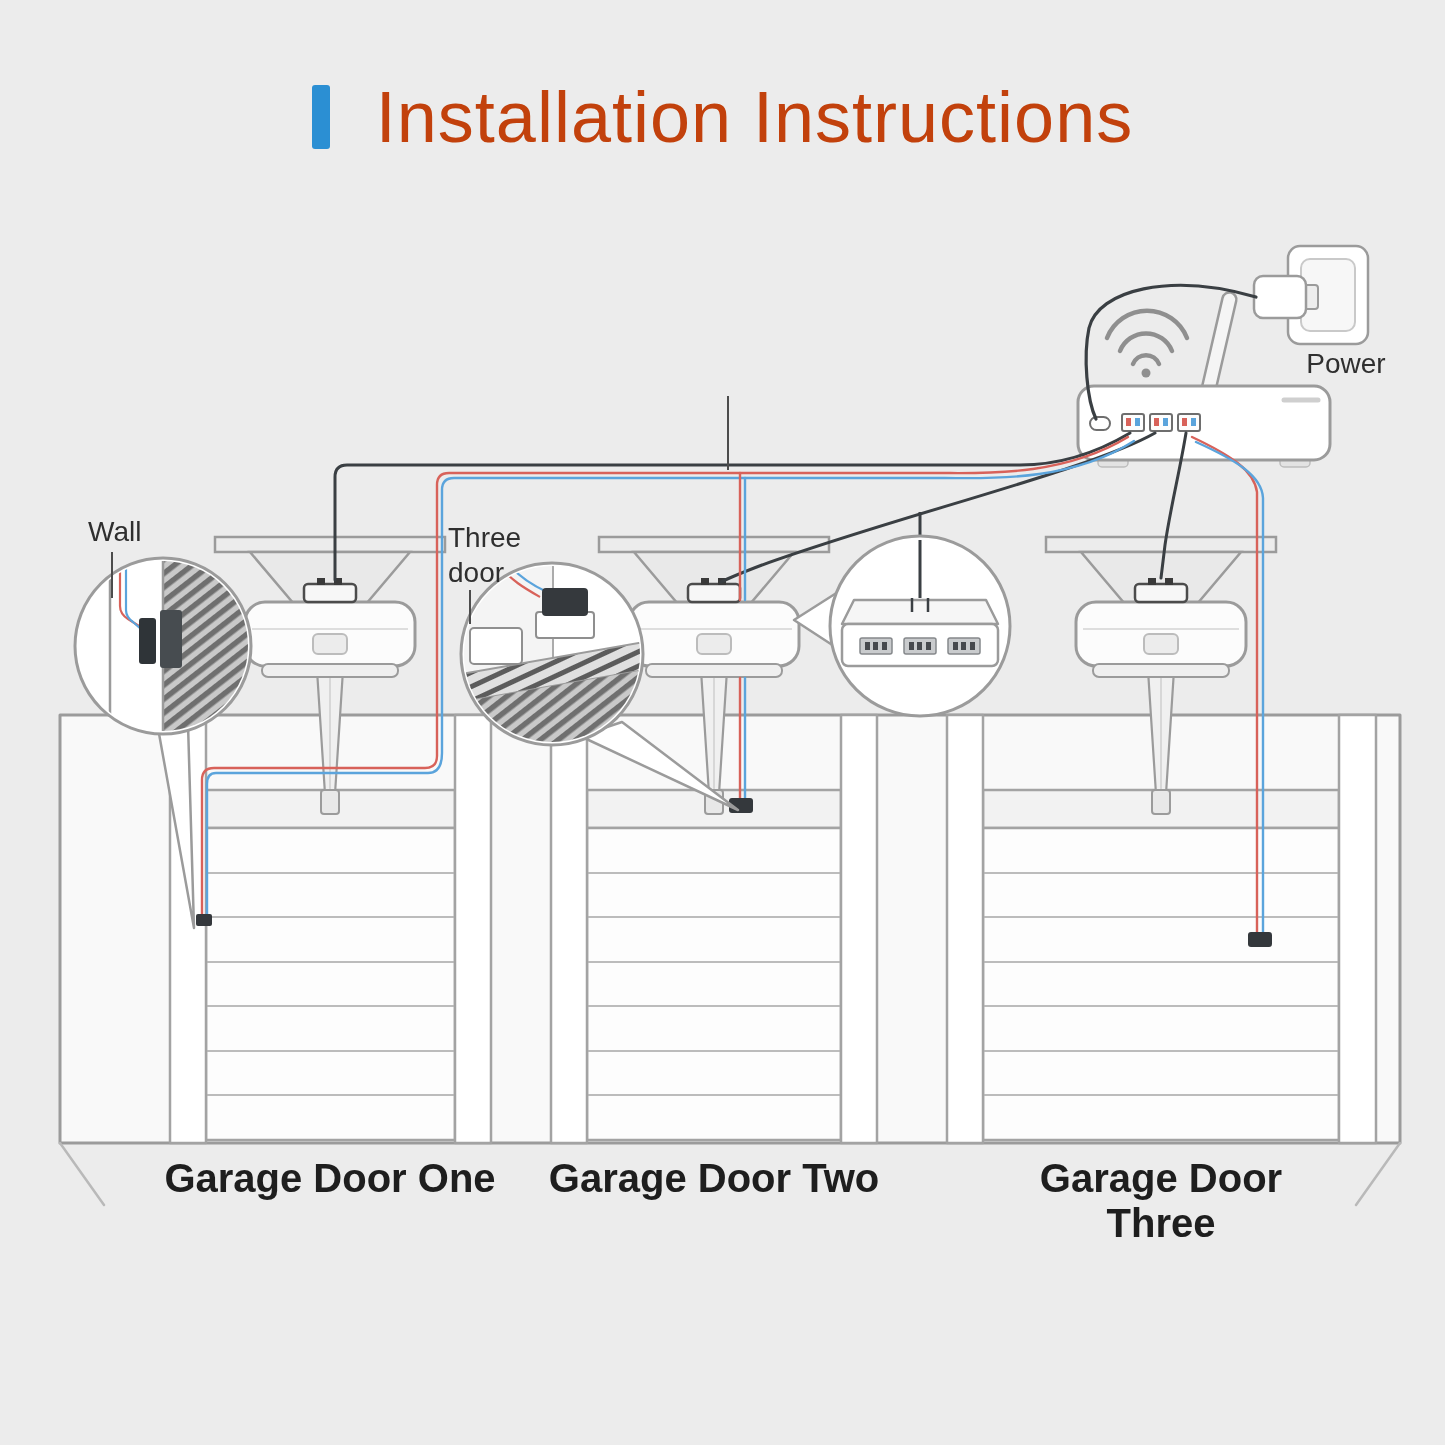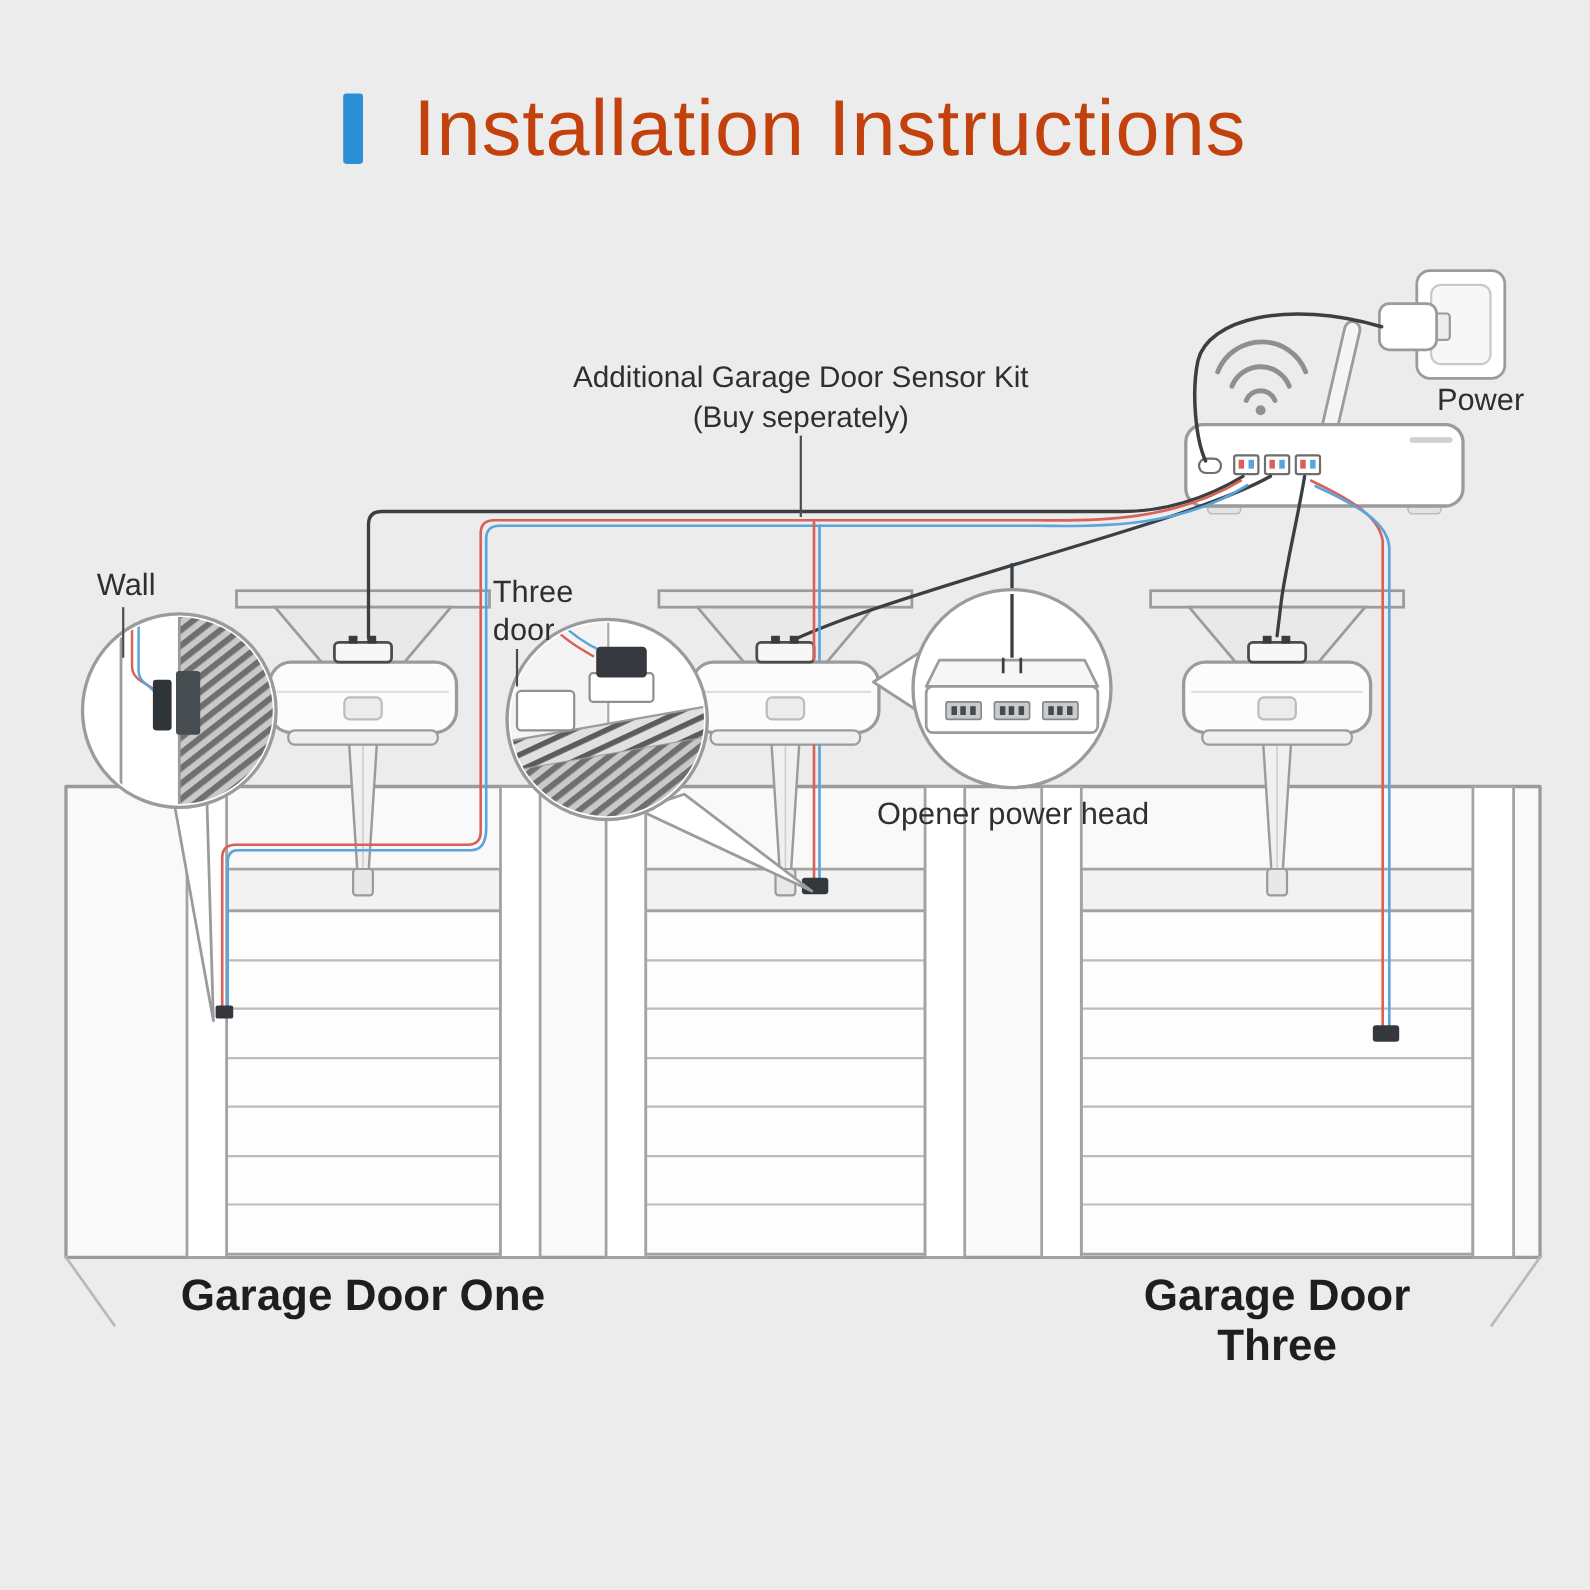--- a/index.html
+++ b/index.html
@@ -265,32 +265,28 @@
     <line x1="112" y1="552" x2="112" y2="598"></line>
     <line x1="470" y1="590" x2="470" y2="624"></line>
   </g>
 </svg>
 
   <div class="title-row">
     <div class="title-bar"></div>
     <div class="title-text">Installation Instructions</div>
   </div>
 
-  <div class="label sensor-kit">
-    <div>Additional Garage Door Sensor Kit</div>
-    <div>(Buy seperately)</div>
-  </div>
 
   <div class="label power">Power</div>
 
   <div class="label wall">Wall</div>
 
   <div class="label garagedoor">
     <div>Three</div>
     <div>door</div>
   </div>
 
-  <div class="label openerhead">Opener power head</div>
 
   <div class="label door-label door1">Garage Door One</div>
+  <div class="label door-label door2">Garage Door Two</div>
   <div class="label door-label door3">Garage Door Three</div>
 
 </div>
 
 </body></html>

